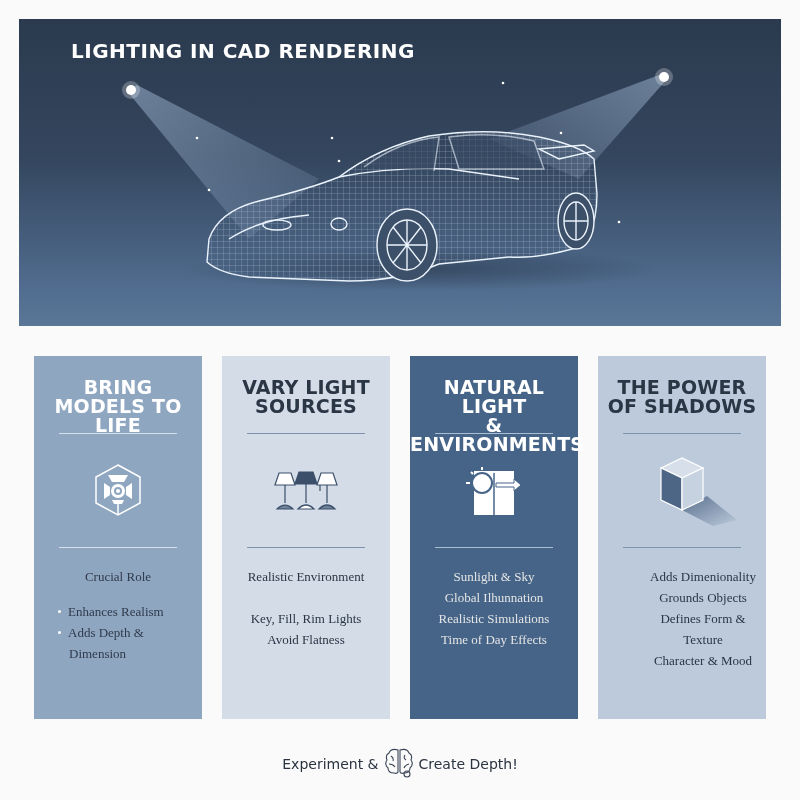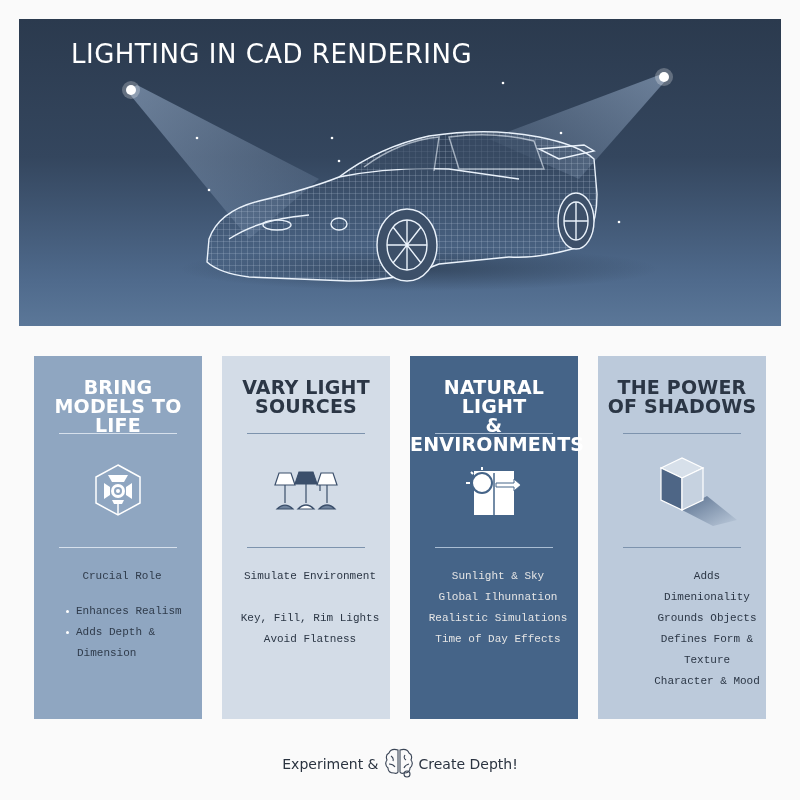--- a/index.html
+++ b/index.html
@@ -8,39 +8,39 @@
       background: #fafafa;
       font-family: "DejaVu Sans", sans-serif;
     }
     .hero {
       position: absolute; left: 19px; top: 19px; width: 762px; height: 307px;
       background: linear-gradient(180deg, #2b3a4e 0%, #34465e 45%, #4f6a8c 85%, #5b7798 100%);
       overflow: hidden;
     }
     .hero-title {
       position: absolute; left: 52px; top: 20px;
-      color: #ffffff; font-weight: normal; font-size: 26px; letter-spacing: 0.5px;
+      color: #ffffff; font-weight: bold; font-size: 20px; letter-spacing: 0.5px;
       font-family: "DejaVu Sans", sans-serif;
     }
     .hero svg { position: absolute; left: 0; top: 0; }
     .card {
       position: absolute; top: 356px; width: 168px; height: 363px;
       text-align: center; box-sizing: border-box;
     }
     .card .title {
       position: absolute; top: 22px; left: 0; right: 0;
       font-weight: bold; font-size: 19px; line-height: 19px; letter-spacing: 0.2px;
     }
     .card .rule-top { position: absolute; top: 77px; left: 25px; right: 25px; height: 1px; }
     .card .rule-bot { position: absolute; top: 191px; left: 25px; right: 25px; height: 1px; }
     .card .icon { position: absolute; top: 100px; left: 0; right: 0; height: 70px; display: flex; justify-content: center; align-items: center; }
     .card .body {
-      position: absolute; top: 210px; left: 8px; right: 0;
-      font-size: 11px; line-height: 21px;
-      font-family: Liberation Mono, monospace;
+      position: absolute; top: 210px; left: 0; right: 0;
+      font-size: 13px; line-height: 21px;
+      font-family: Liberation Serif, serif;
     }
     .card1 { left: 34px; background: #8fa6c1; color: #ffffff; }
     .card1 .rule-top, .card1 .rule-bot { background: #d6e0ec; }
     .card1 .body { color: #2f3b4b; }
     .card2 { left: 222px; background: #d3dce7; color: #2b3645; }
     .card2 .rule-top, .card2 .rule-bot { background: #7d93ad; }
     .card3 { left: 410px; background: #456488; color: #ffffff; }
     .card3 .rule-top, .card3 .rule-bot { background: #a9bdd3; }
     .card3 .body { color: #e5e5e5; }
     .card4 { left: 598px; background: #bccadb; color: #2b3645; }
@@ -164,21 +164,21 @@
         <path d="M25,38 Q33,30 41,38 Z" fill="#ffffff"></path>
         <polygon points="48,2 60,2 64,14 44,14" fill="#ffffff"></polygon>
         <line x1="54" y1="14" x2="54" y2="32"></line>
         <line x1="47" y1="14" x2="47" y2="20"></line>
         <path d="M46,38 Q54,30 62,38 Z" fill="#6f839d"></path>
       </g>
     </svg>
   </div>
   <div class="rule-bot"></div>
   <div class="body" style="color:#2b3645;">
-    <div style="margin-bottom:21px;">Simulate Environment</div>
+    <div style="margin-bottom:21px;">Realistic Environment</div>
     <div>Key, Fill, Rim Lights</div>
     <div>Avoid Flatness</div>
   </div>
 </div>
 
 <div class="card card3">
   <div class="title">
     <div>NATURAL LIGHT</div>
     <div>&amp; ENVIRONMENTS</div>
   </div>

